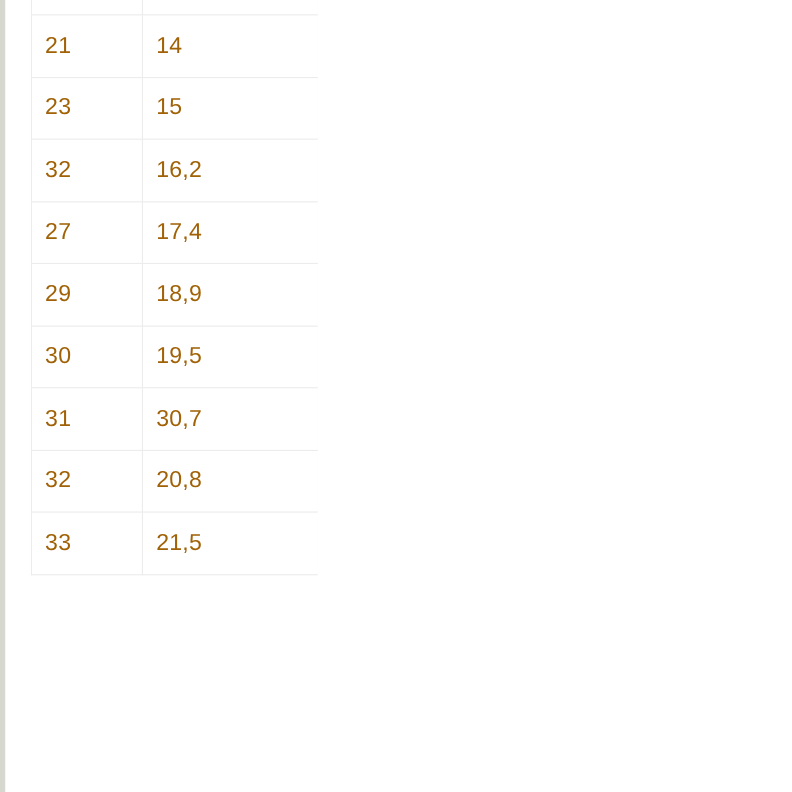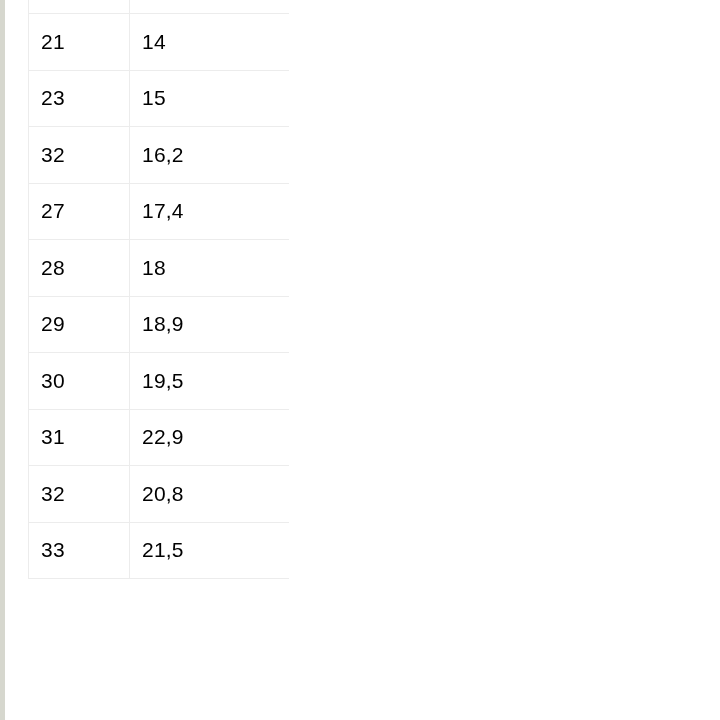--- a/index.html
+++ b/index.html
@@ -60,21 +60,21 @@
   #data-table col.col-value { width: 160px; }
 
   #data-table td {
     height: 56.5px;
     box-sizing: border-box;
     border-right: 1px solid #ececec;
     border-bottom: 1px solid #ececec;
     padding: 0 0 0 12px;
     font-size: 21px;
     font-weight: 400;
-    color: #000000;
+    color: #a16207;
     vertical-align: middle;
     letter-spacing: 0.2px;
     white-space: nowrap;
   }
 
   #data-table tr td:first-child {
     border-left: 1px solid #ececec;
   }
 
   
@@ -114,34 +114,30 @@
       </tr>
       <tr>
         <td>32</td>
         <td>16,2</td>
       </tr>
       <tr>
         <td>27</td>
         <td>17,4</td>
       </tr>
       <tr>
-        <td>28</td>
-        <td>18</td>
-      </tr>
-      <tr>
         <td>29</td>
         <td>18,9</td>
       </tr>
       <tr>
         <td>30</td>
         <td>19,5</td>
       </tr>
       <tr>
         <td>31</td>
-        <td>22,9</td>
+        <td>30,7</td>
       </tr>
       <tr>
         <td>32</td>
         <td>20,8</td>
       </tr>
       <tr>
         <td>33</td>
         <td>21,5</td>
       </tr>
     </tbody>

